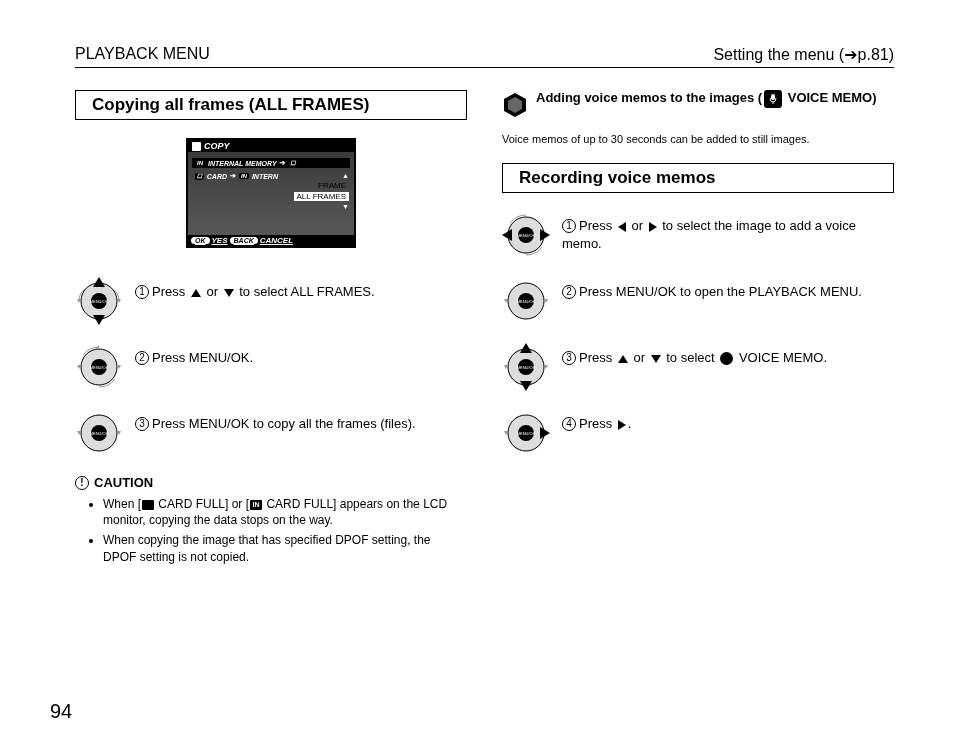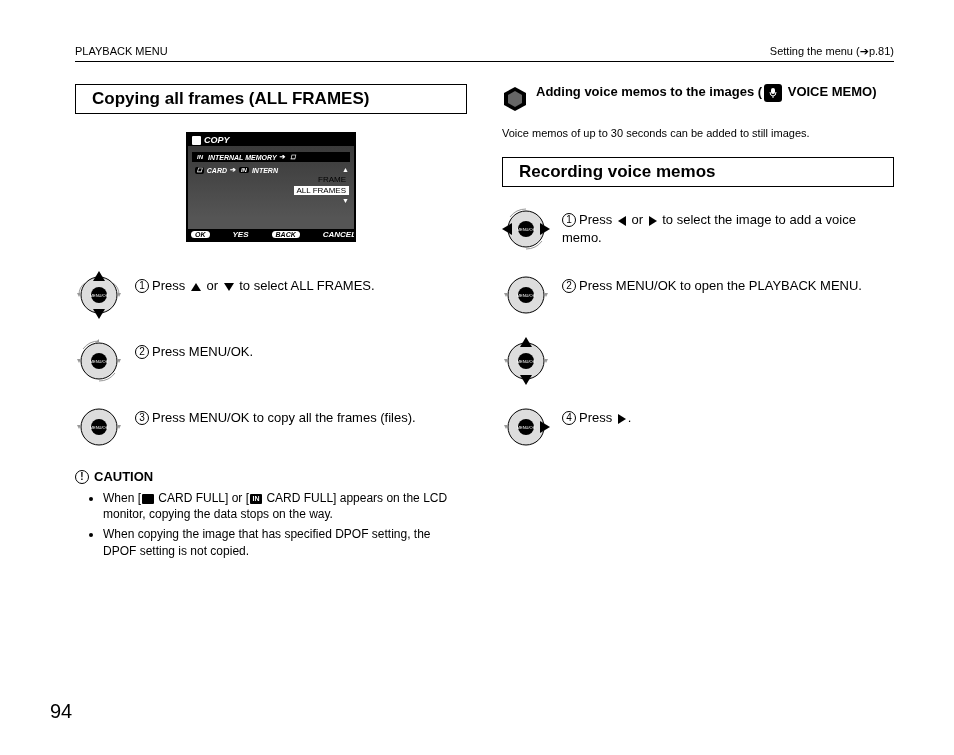--- a/index.html
+++ b/index.html
@@ -8,21 +8,21 @@
     height: 755px;
     background: #fff;
     font-family: Arial, Helvetica, sans-serif;
     color: #000;
     position: relative;
     padding: 45px 60px 40px 75px;
   }
   .header-row {
     display: flex;
     justify-content: space-between;
-    font-size: 11px;
+    font-size: 16px;
     border-bottom: 1px solid #000;
     padding-bottom: 3px;
     margin-bottom: 22px;
   }
   .columns {
     display: flex;
     gap: 35px;
   }
   .col {
     flex: 1;
@@ -79,21 +79,21 @@
     align-self:flex-end;
     margin-left:auto;
     font-size:8px;
     padding:0 3px;
   }
   .lcd-opt-sel { background:#fff; color:#000; }
   .lcd-opt-wrap { display:flex; flex-direction:column; align-items:flex-end; gap:2px; position:absolute; right:5px; top:32px;}
   .lcd-bot {
     position:absolute; bottom:0; left:0; right:0;
     background:#000; color:#fff; font-size:8px; font-weight:bold; font-style:italic;
-    padding:1px 3px; display:flex; gap:23px; align-items:center;
+    padding:1px 3px; display:flex; gap:2px; align-items:center;text-decoration:underline;
   }
   .lcd-bot .pill { background:#fff; color:#000; border-radius:6px; padding:0 4px; font-size:7px;}
   .step-row {
     display: flex;
     align-items: flex-start;
     gap: 12px;
     margin-bottom: 18px;
     font-size: 13px;
     line-height: 1.35;
   }
@@ -330,20 +330,23 @@
         <svg viewBox="0 0 48 48">
           <circle cx="24" cy="24" r="18" fill="#ddd" stroke="#000" stroke-width="1"></circle>
           <circle cx="24" cy="24" r="8" fill="#000"></circle>
           <text x="24" y="26" font-size="4" fill="#fff" text-anchor="middle">MENU/OK</text>
           <polygon points="24,0 18,10 30,10" fill="#000"></polygon>
           <polygon points="24,48 18,38 30,38" fill="#000"></polygon>
           <polygon points="4,26 2,22 6,22" fill="#999"></polygon>
           <polygon points="44,26 42,22 46,22" fill="#999"></polygon>
         </svg>
       </div>
+      <div class="step-text">
+        <span class="circnum">3</span><span>Press </span><span class="tri tri-up"></span><span> or </span><span class="tri tri-down"></span><span> to select </span><span class="mic-icon-sm"></span><span> VOICE MEMO.</span>
+      </div>
     </div>
 
     <div class="step-row">
       <div class="dpad">
         <svg viewBox="0 0 48 48">
           <circle cx="24" cy="24" r="18" fill="#ddd" stroke="#000" stroke-width="1"></circle>
           <circle cx="24" cy="24" r="8" fill="#000"></circle>
           <text x="24" y="26" font-size="4" fill="#fff" text-anchor="middle">MENU/OK</text>
           <polygon points="48,24 38,18 38,30" fill="#000"></polygon>
           <polygon points="4,26 2,22 6,22" fill="#999"></polygon>

